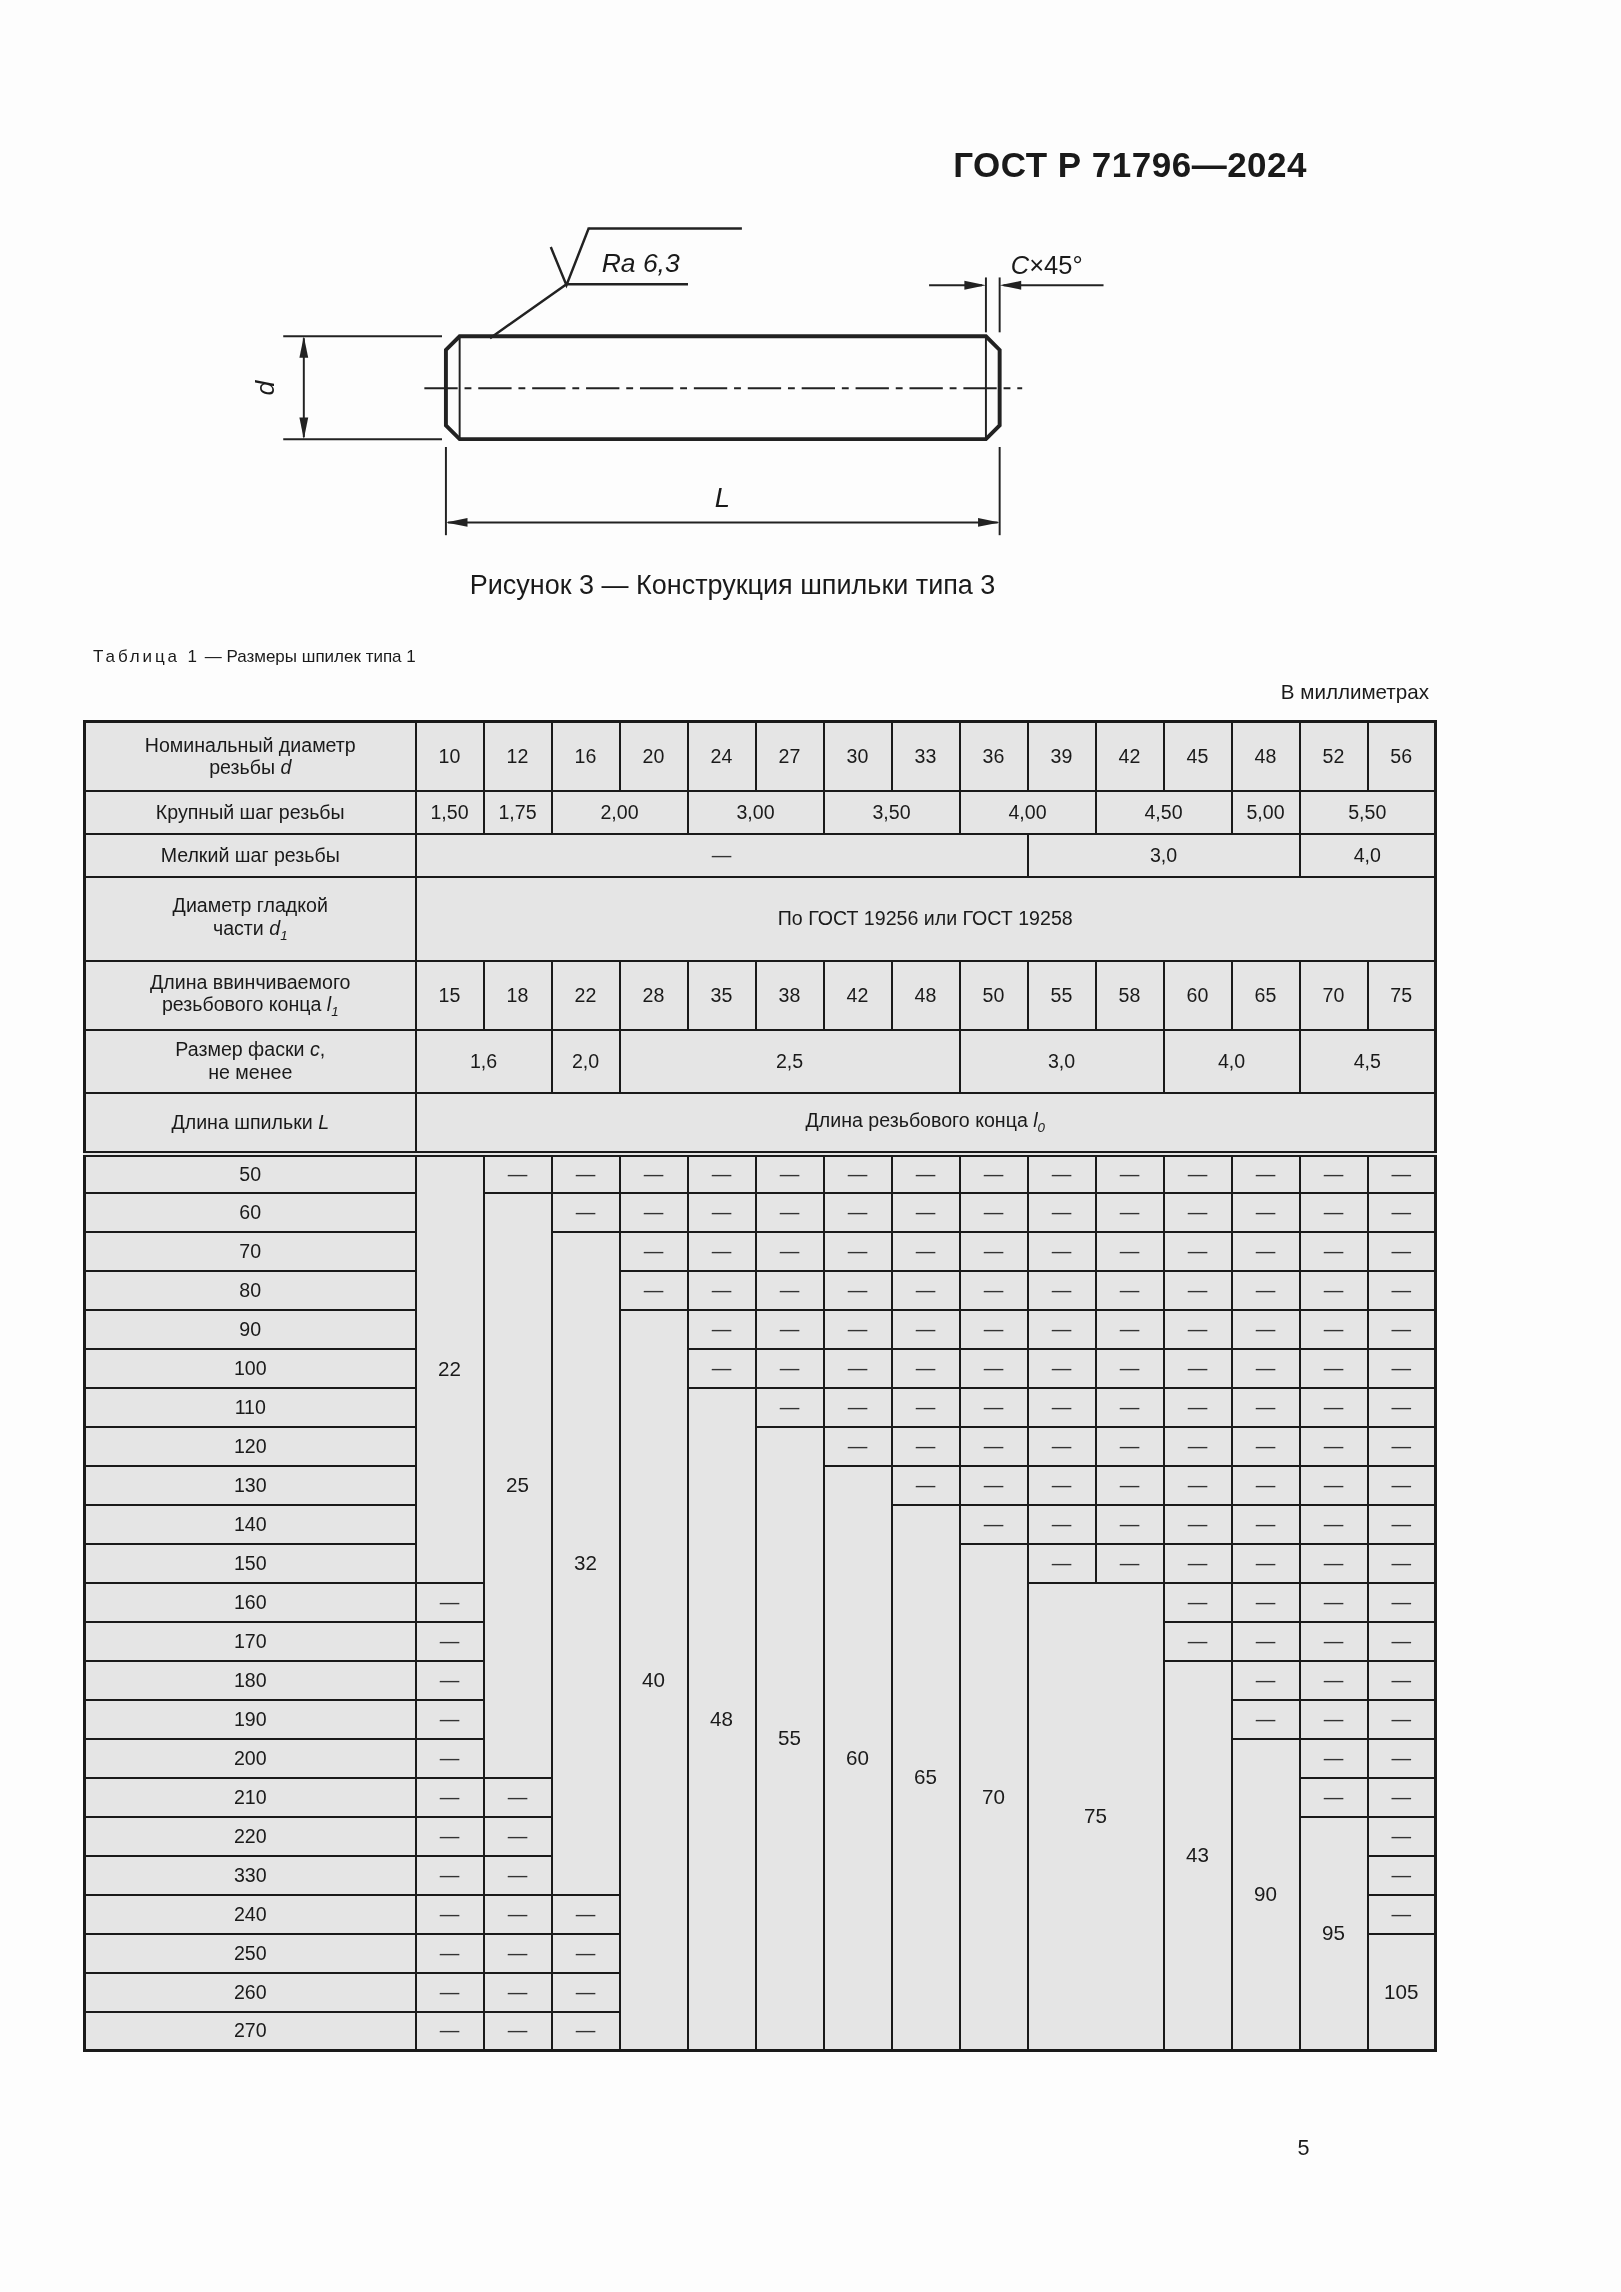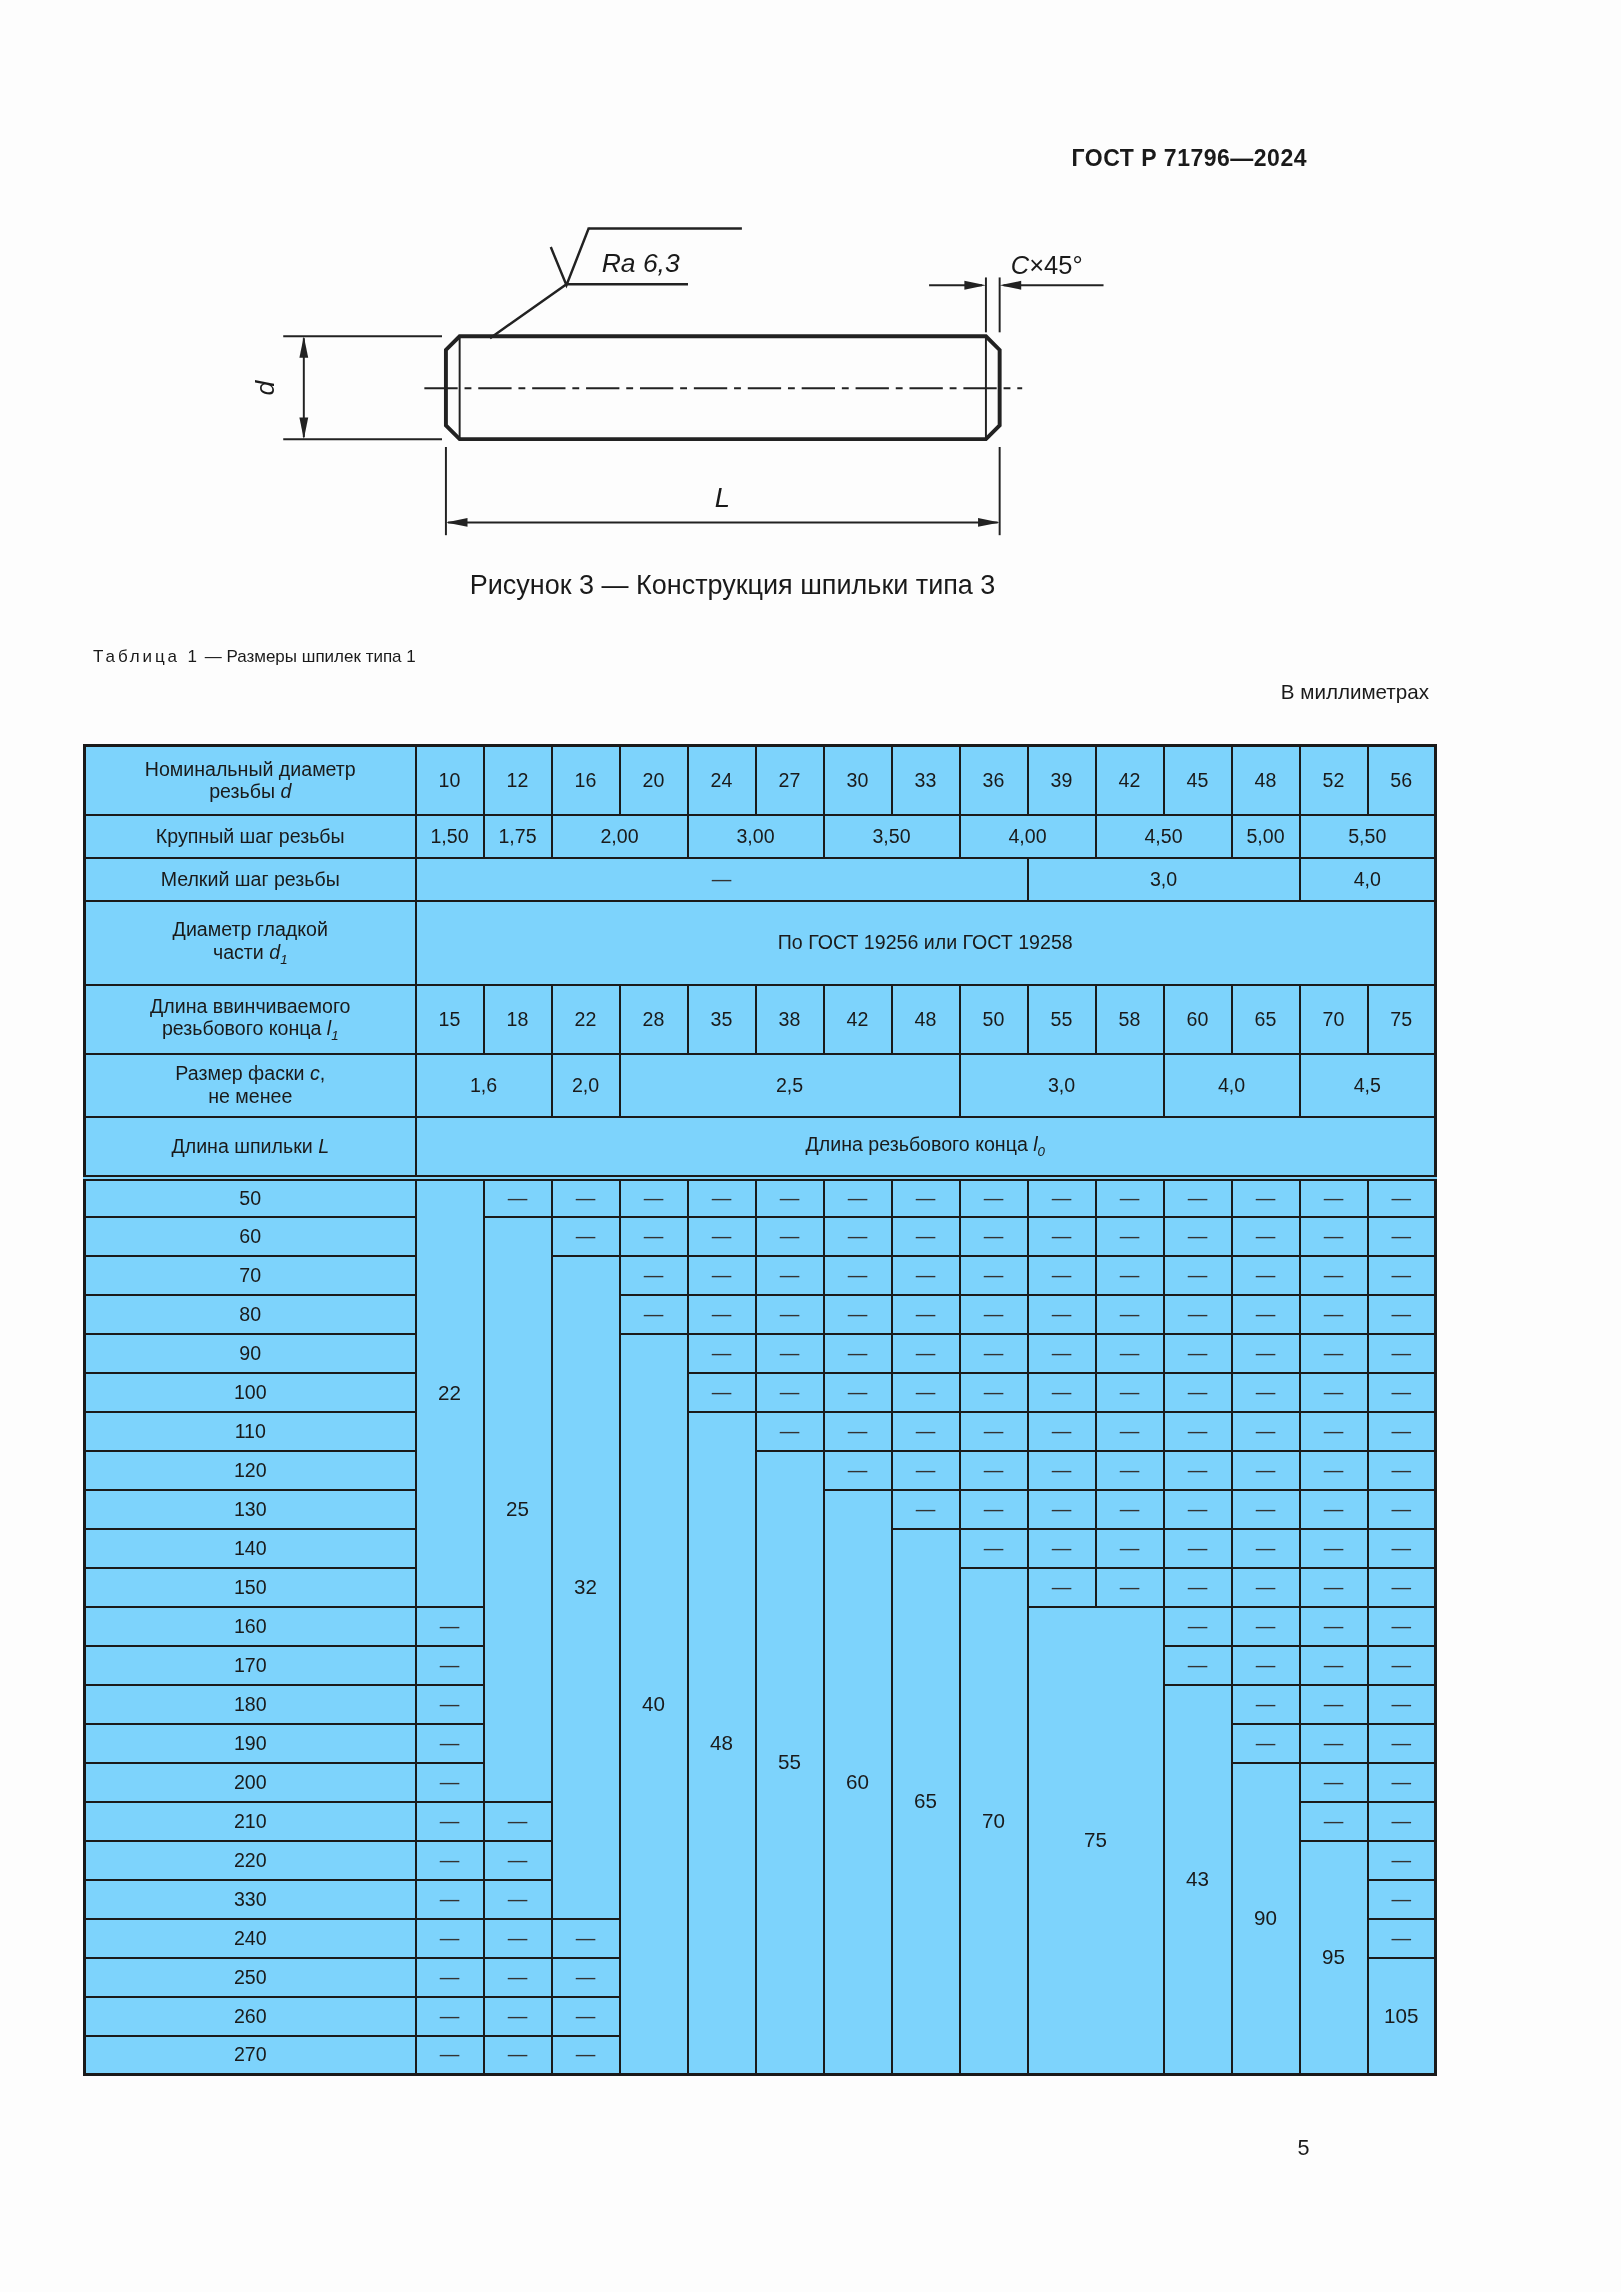--- a/index.html
+++ b/index.html
@@ -3,38 +3,37 @@
 <meta charset="utf-8">
 <style>
   html,body{margin:0;padding:0;}
   body{
     width:1621px;height:2293px;position:relative;background:#fdfdfd;
     font-family:"Liberation Sans", sans-serif;color:#1a1a1a;
   }
   .abs{position:absolute;}
   #doc-header{
     top:145px;left:0;width:1307px;text-align:right;
-    font-size:23px;font-weight:bold;letter-spacing:0.5px;
+    font-size:35px;font-weight:bold;letter-spacing:0.5px;
   }
   #figure-area{top:0;left:0;}
   #figure-caption{
     top:570px;left:289px;width:887px;text-align:center;font-size:27px;
   }
   #table-caption{
     top:647px;left:93px;font-size:17px;
   }
   #table-caption .tab-word{letter-spacing:2.9px;}
   #units-note{
     top:680px;left:83px;width:1346px;text-align:right;font-size:20.6px;
   }
   #table-wrap{top:720px;left:83px;}
   table{
-    border-collapse:collapse;table-layout:fixed;width:1346px;background:#7dd3fc;
+    border-collapse:collapse;table-layout:fixed;width:1346px;background:#e5e5e5;
     border:3.9px solid #1a1a1a;
-    margin-top:24px;
   }
   td{
     border:2px solid #1a1a1a;text-align:center;vertical-align:middle;
     font-size:19.6px;line-height:1.15;padding:2px 2.9px;color:#1a1a1a;
     overflow:hidden;
   }
   td.label{padding:2px 7.8px;}
   sub{font-size:68%;}
   tr.hrow-diameter{height:69px;}
   tr.hrow-coarse-pitch{height:43px;}

